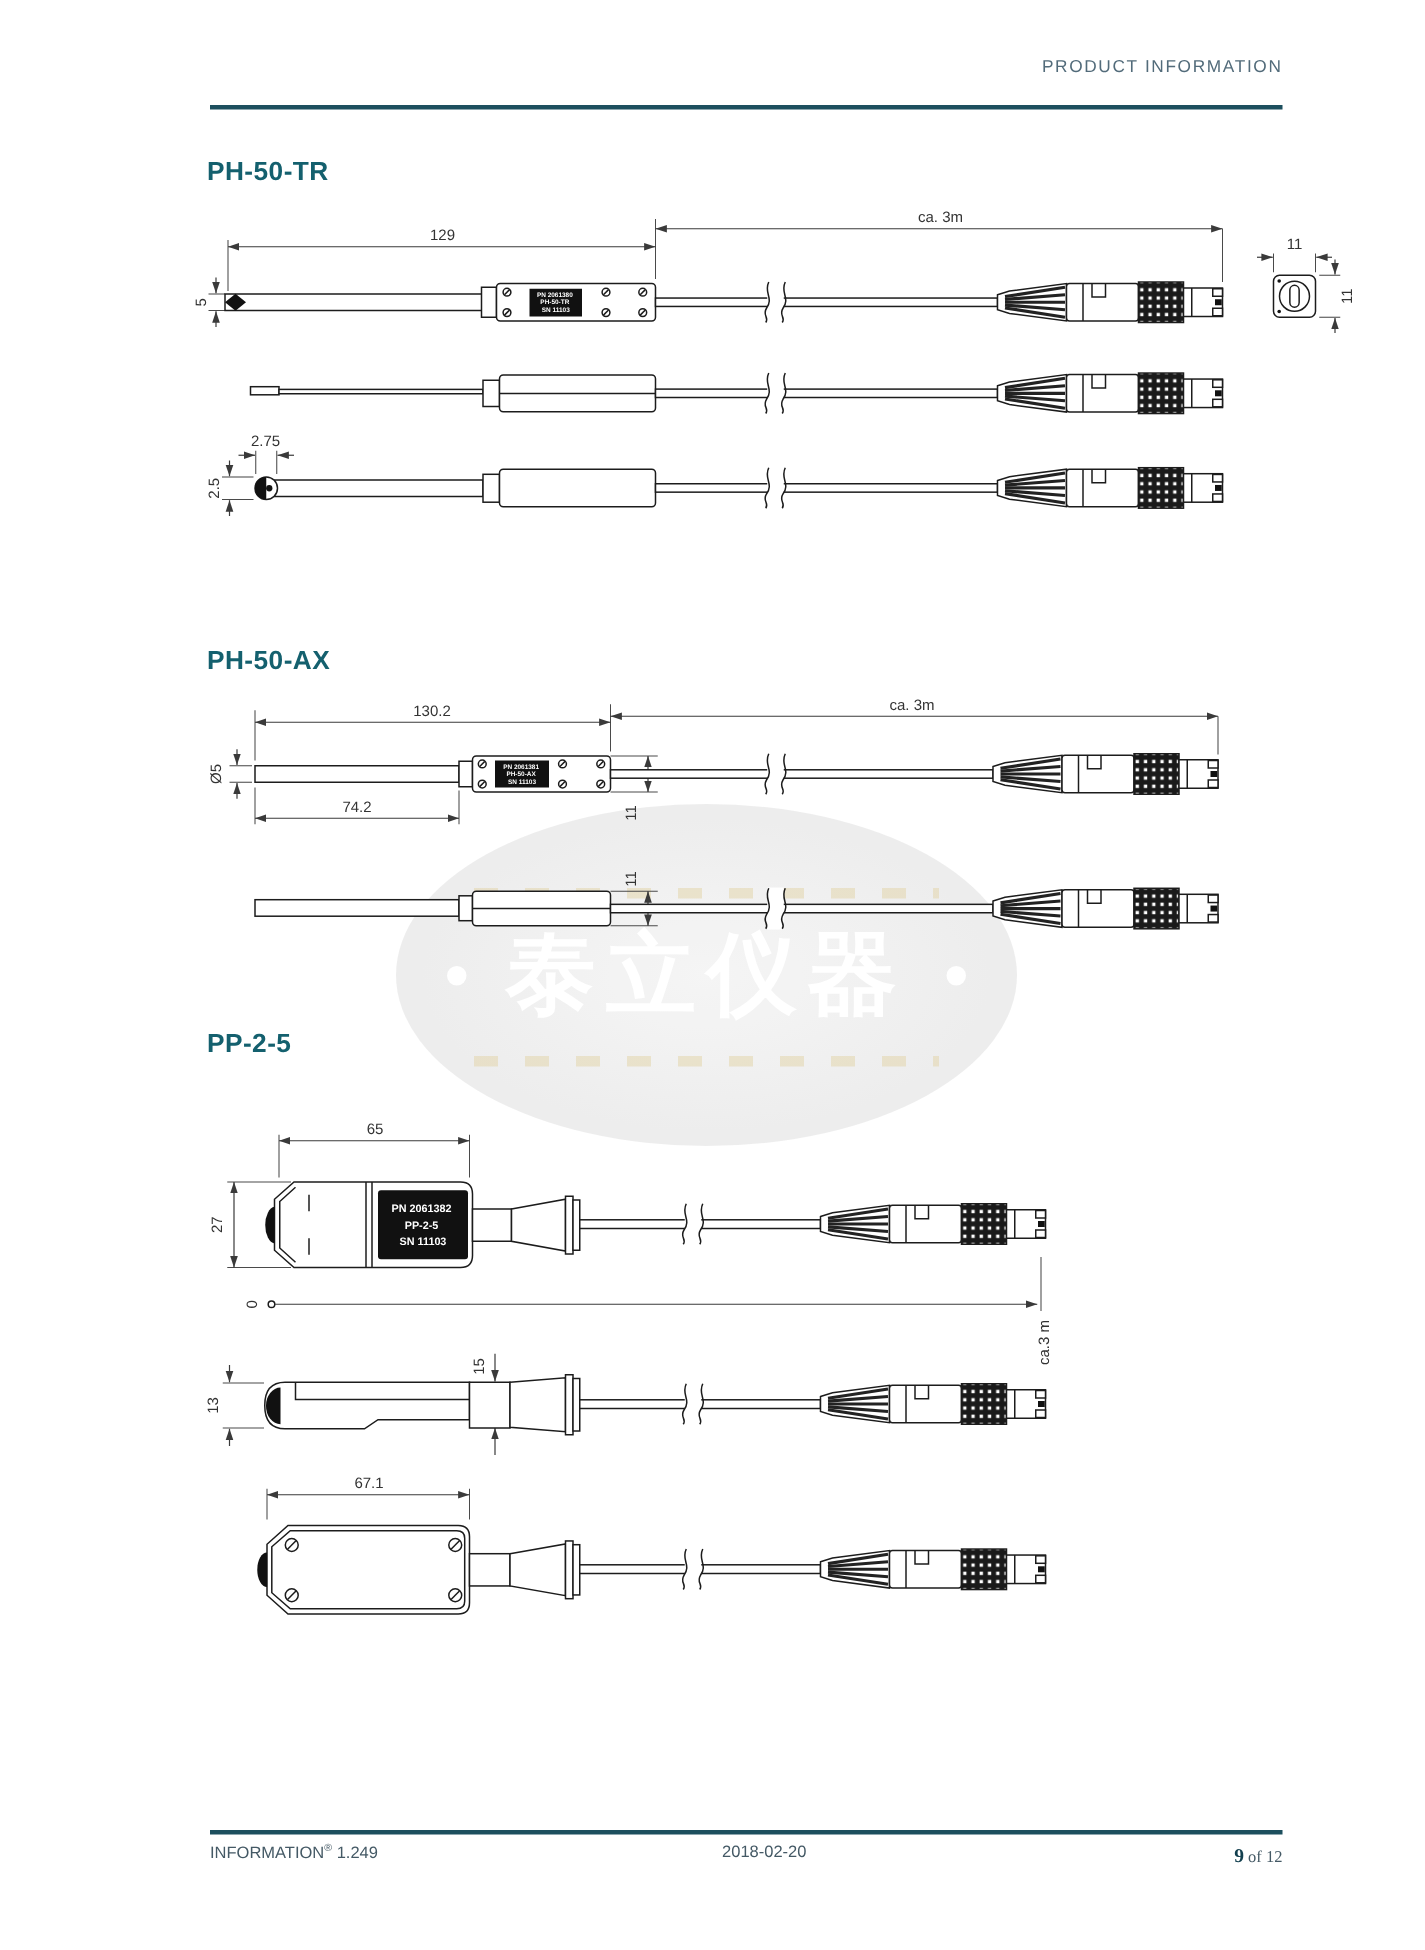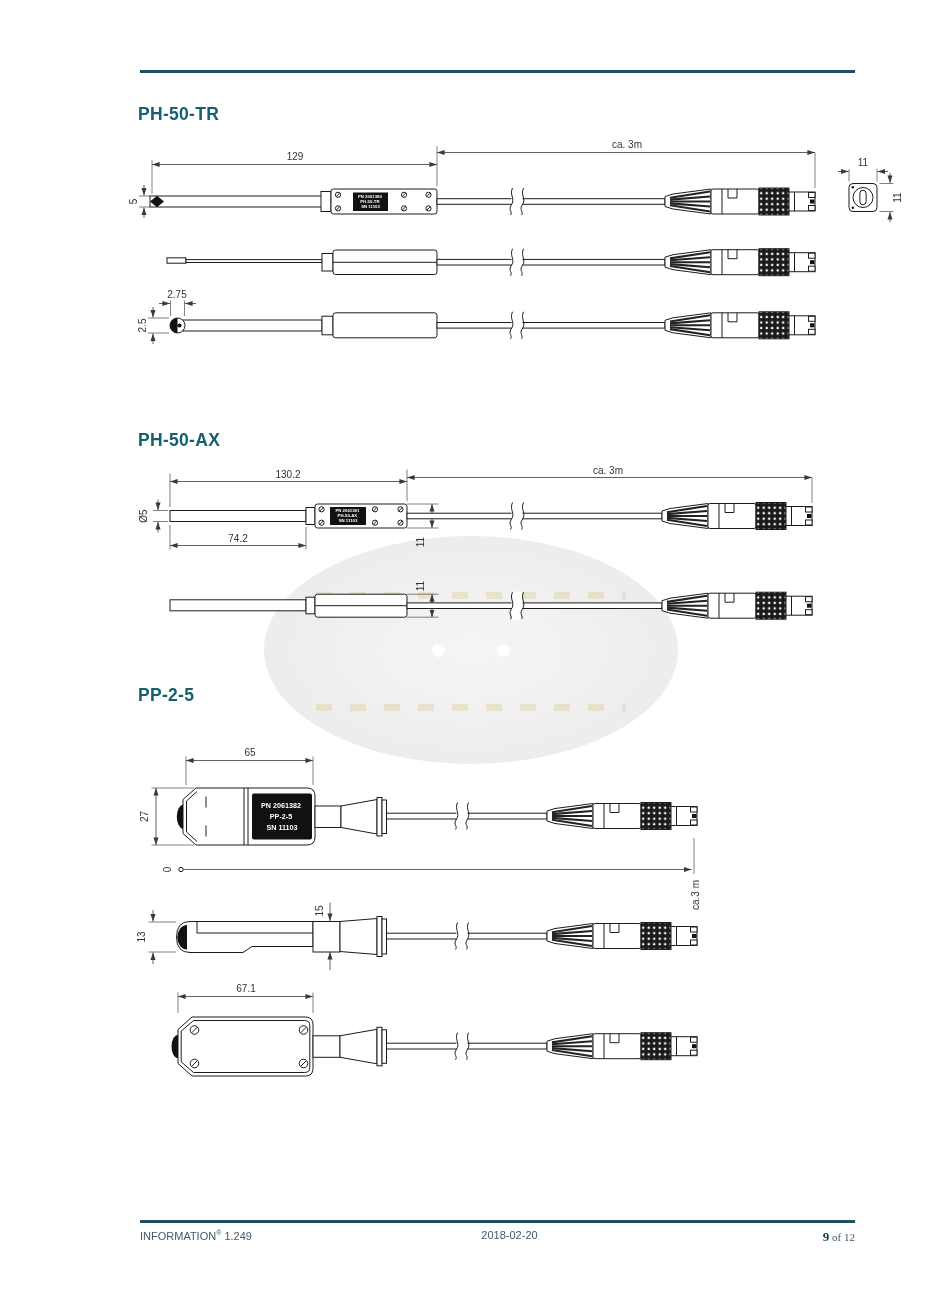--- a/index.html
+++ b/index.html
@@ -44,29 +44,33 @@
   .f-left sup{font-size:7px;}
   .f-center{position:absolute;left:12px;width:100%;text-align:center;top:0;}
   .f-right{position:absolute;right:0;top:0;font-family:Liberation Serif, serif;}
   .f-right b{font-size:13px;color:#123f4e;}
 </style>
 </head>
 <body>
 
 <div class="page">
 
+  <div class="hdr">
+    <span>PRODUCT INFORMATION</span>
+  </div>
   <div class="rule top"></div>
 
   <h2 class="sec t1">PH-50-TR</h2>
   <h2 class="sec t2">PH-50-AX</h2>
   <h2 class="sec t3">PP-2-5</h2>
 
   <div class="wm">
     <div class="wm-dash d1"></div>
     <span class="wm-dot l"></span>
+    <span class="wm-text">泰立仪器</span>
     <span class="wm-dot r"></span>
     <div class="wm-dash d2"></div>
   </div>
 
   <svg class="drw" width="950" height="1300" viewBox="0 0 950 1300">
     <defs>
       <marker id="arr" viewBox="0 0 10 10" refX="9.5" refY="5" markerWidth="10" markerHeight="10" orient="auto-start-reverse">
         <path d="M0,1.8 L9.5,5 L0,8.2 Z" fill="#3a3a3a"></path>
       </marker>
       <pattern id="knurl" width="5.5" height="5.5" patternUnits="userSpaceOnUse">

